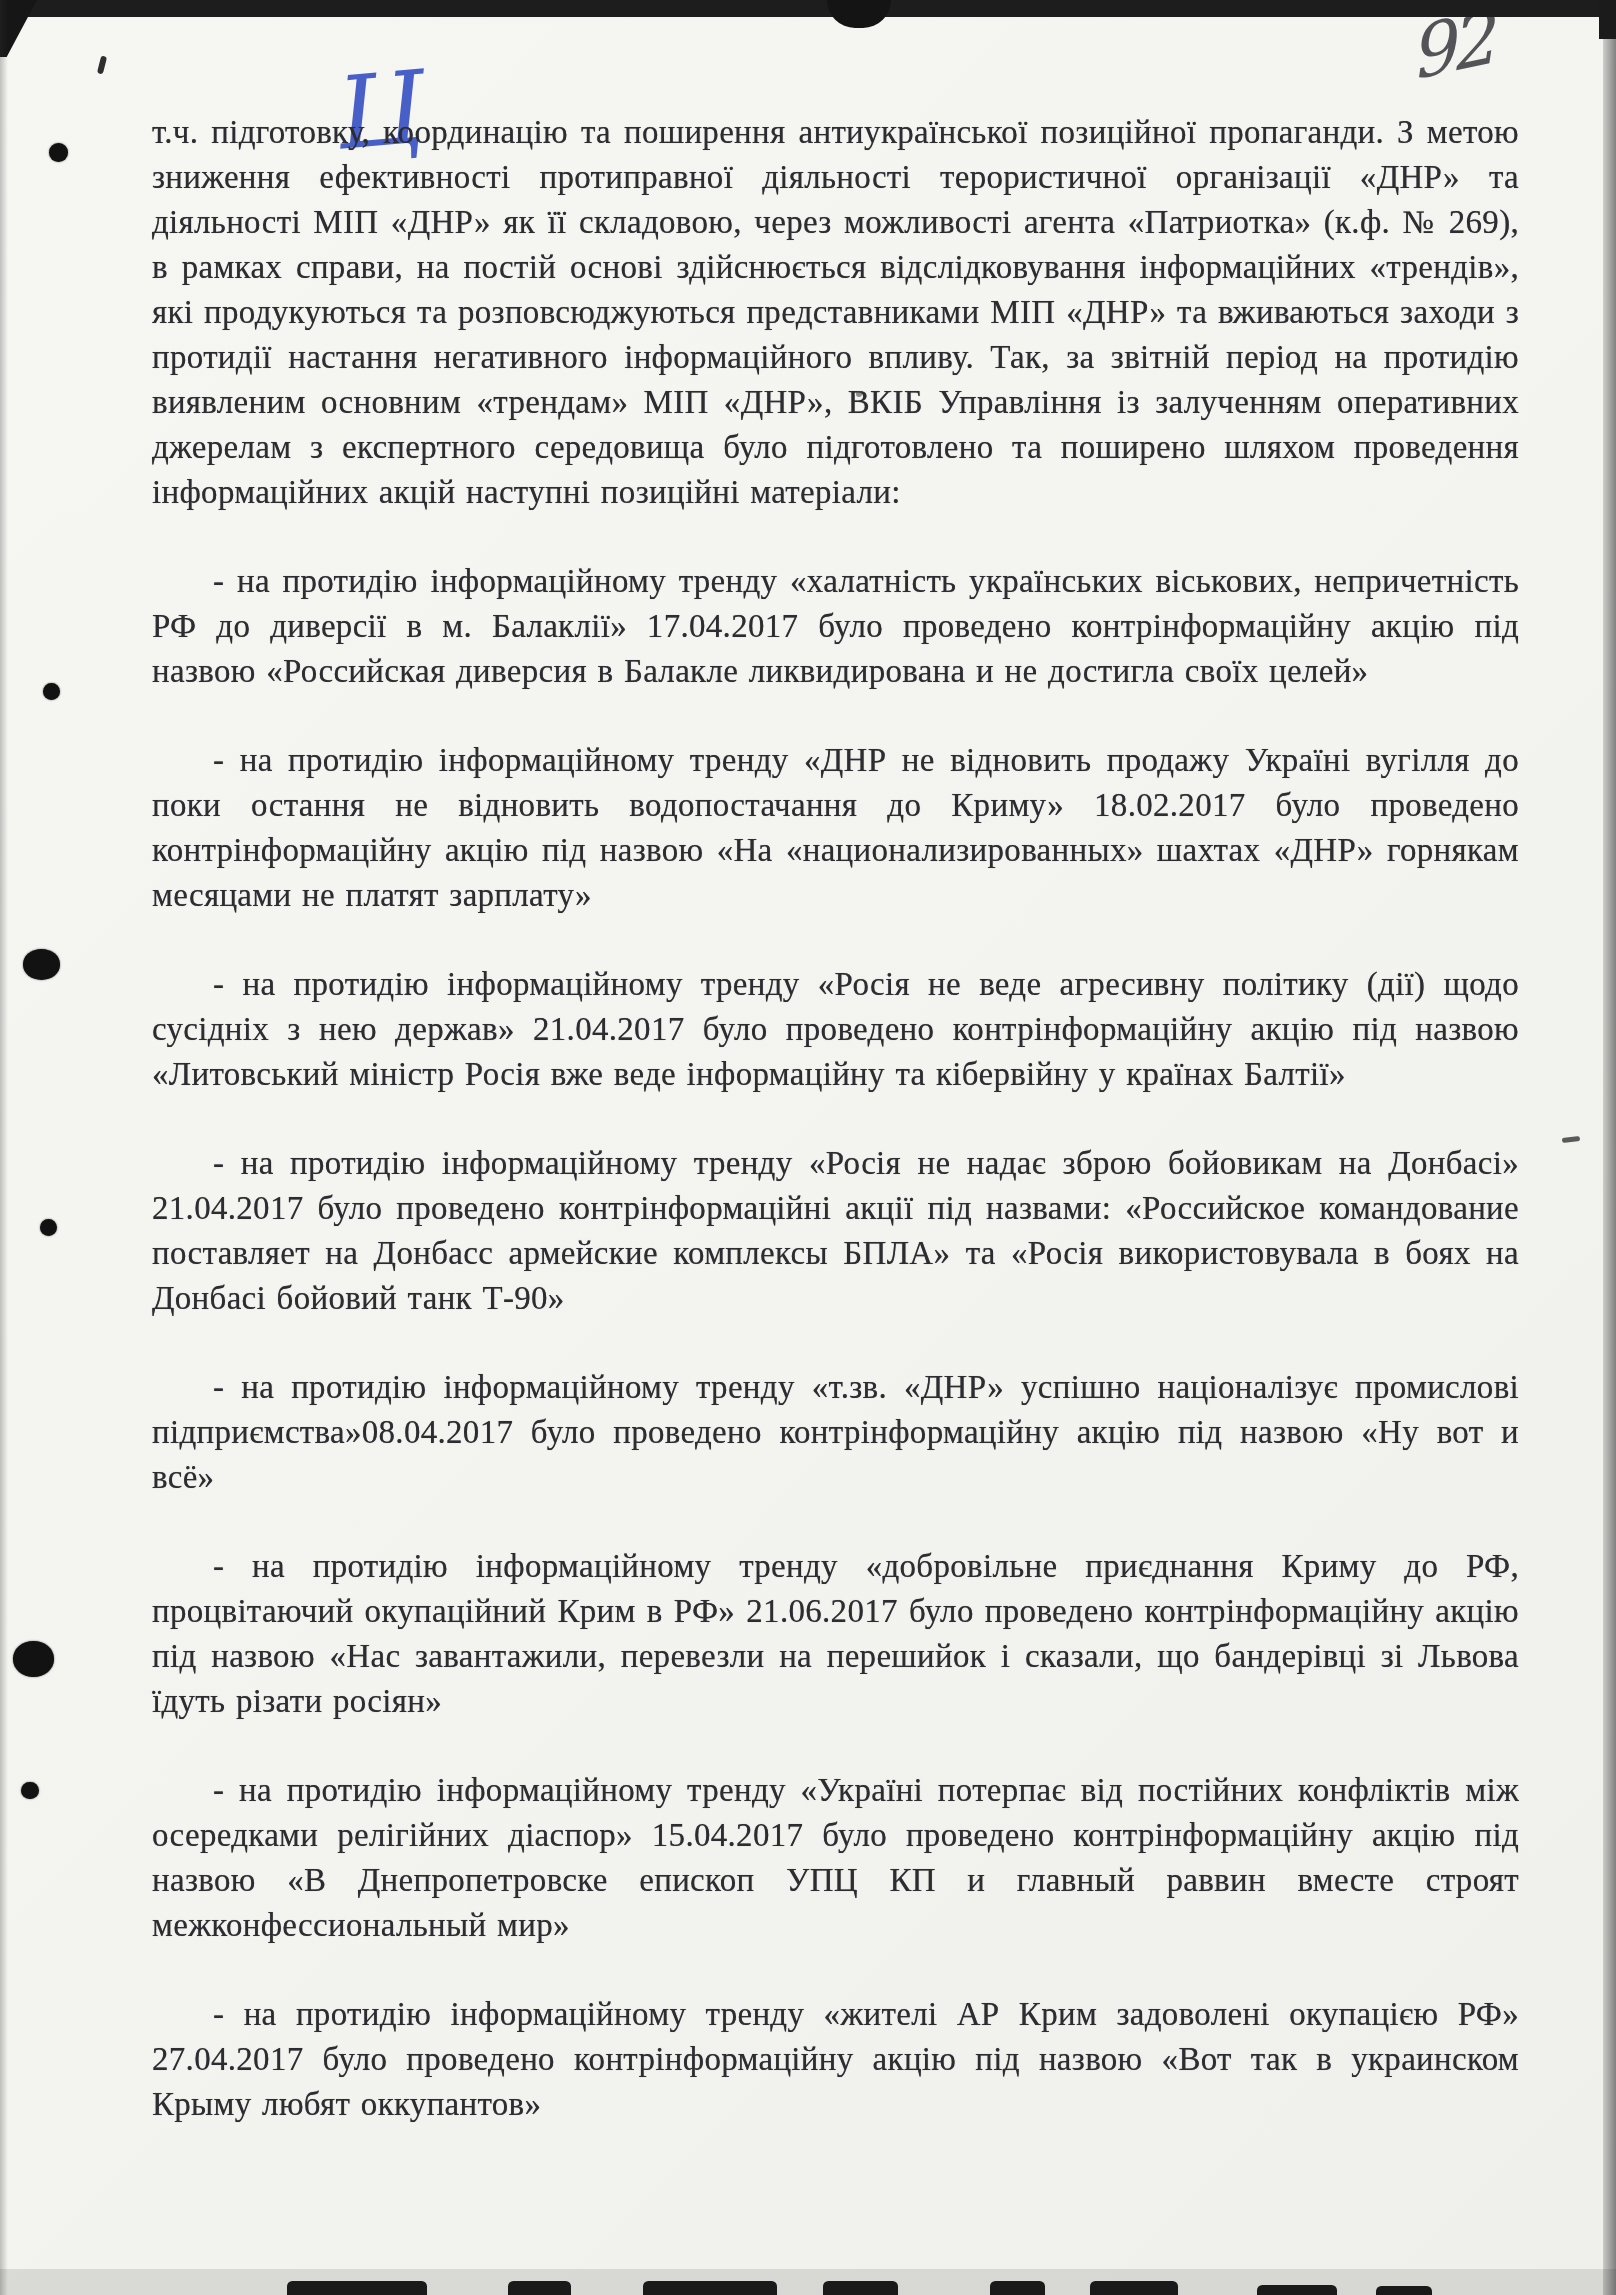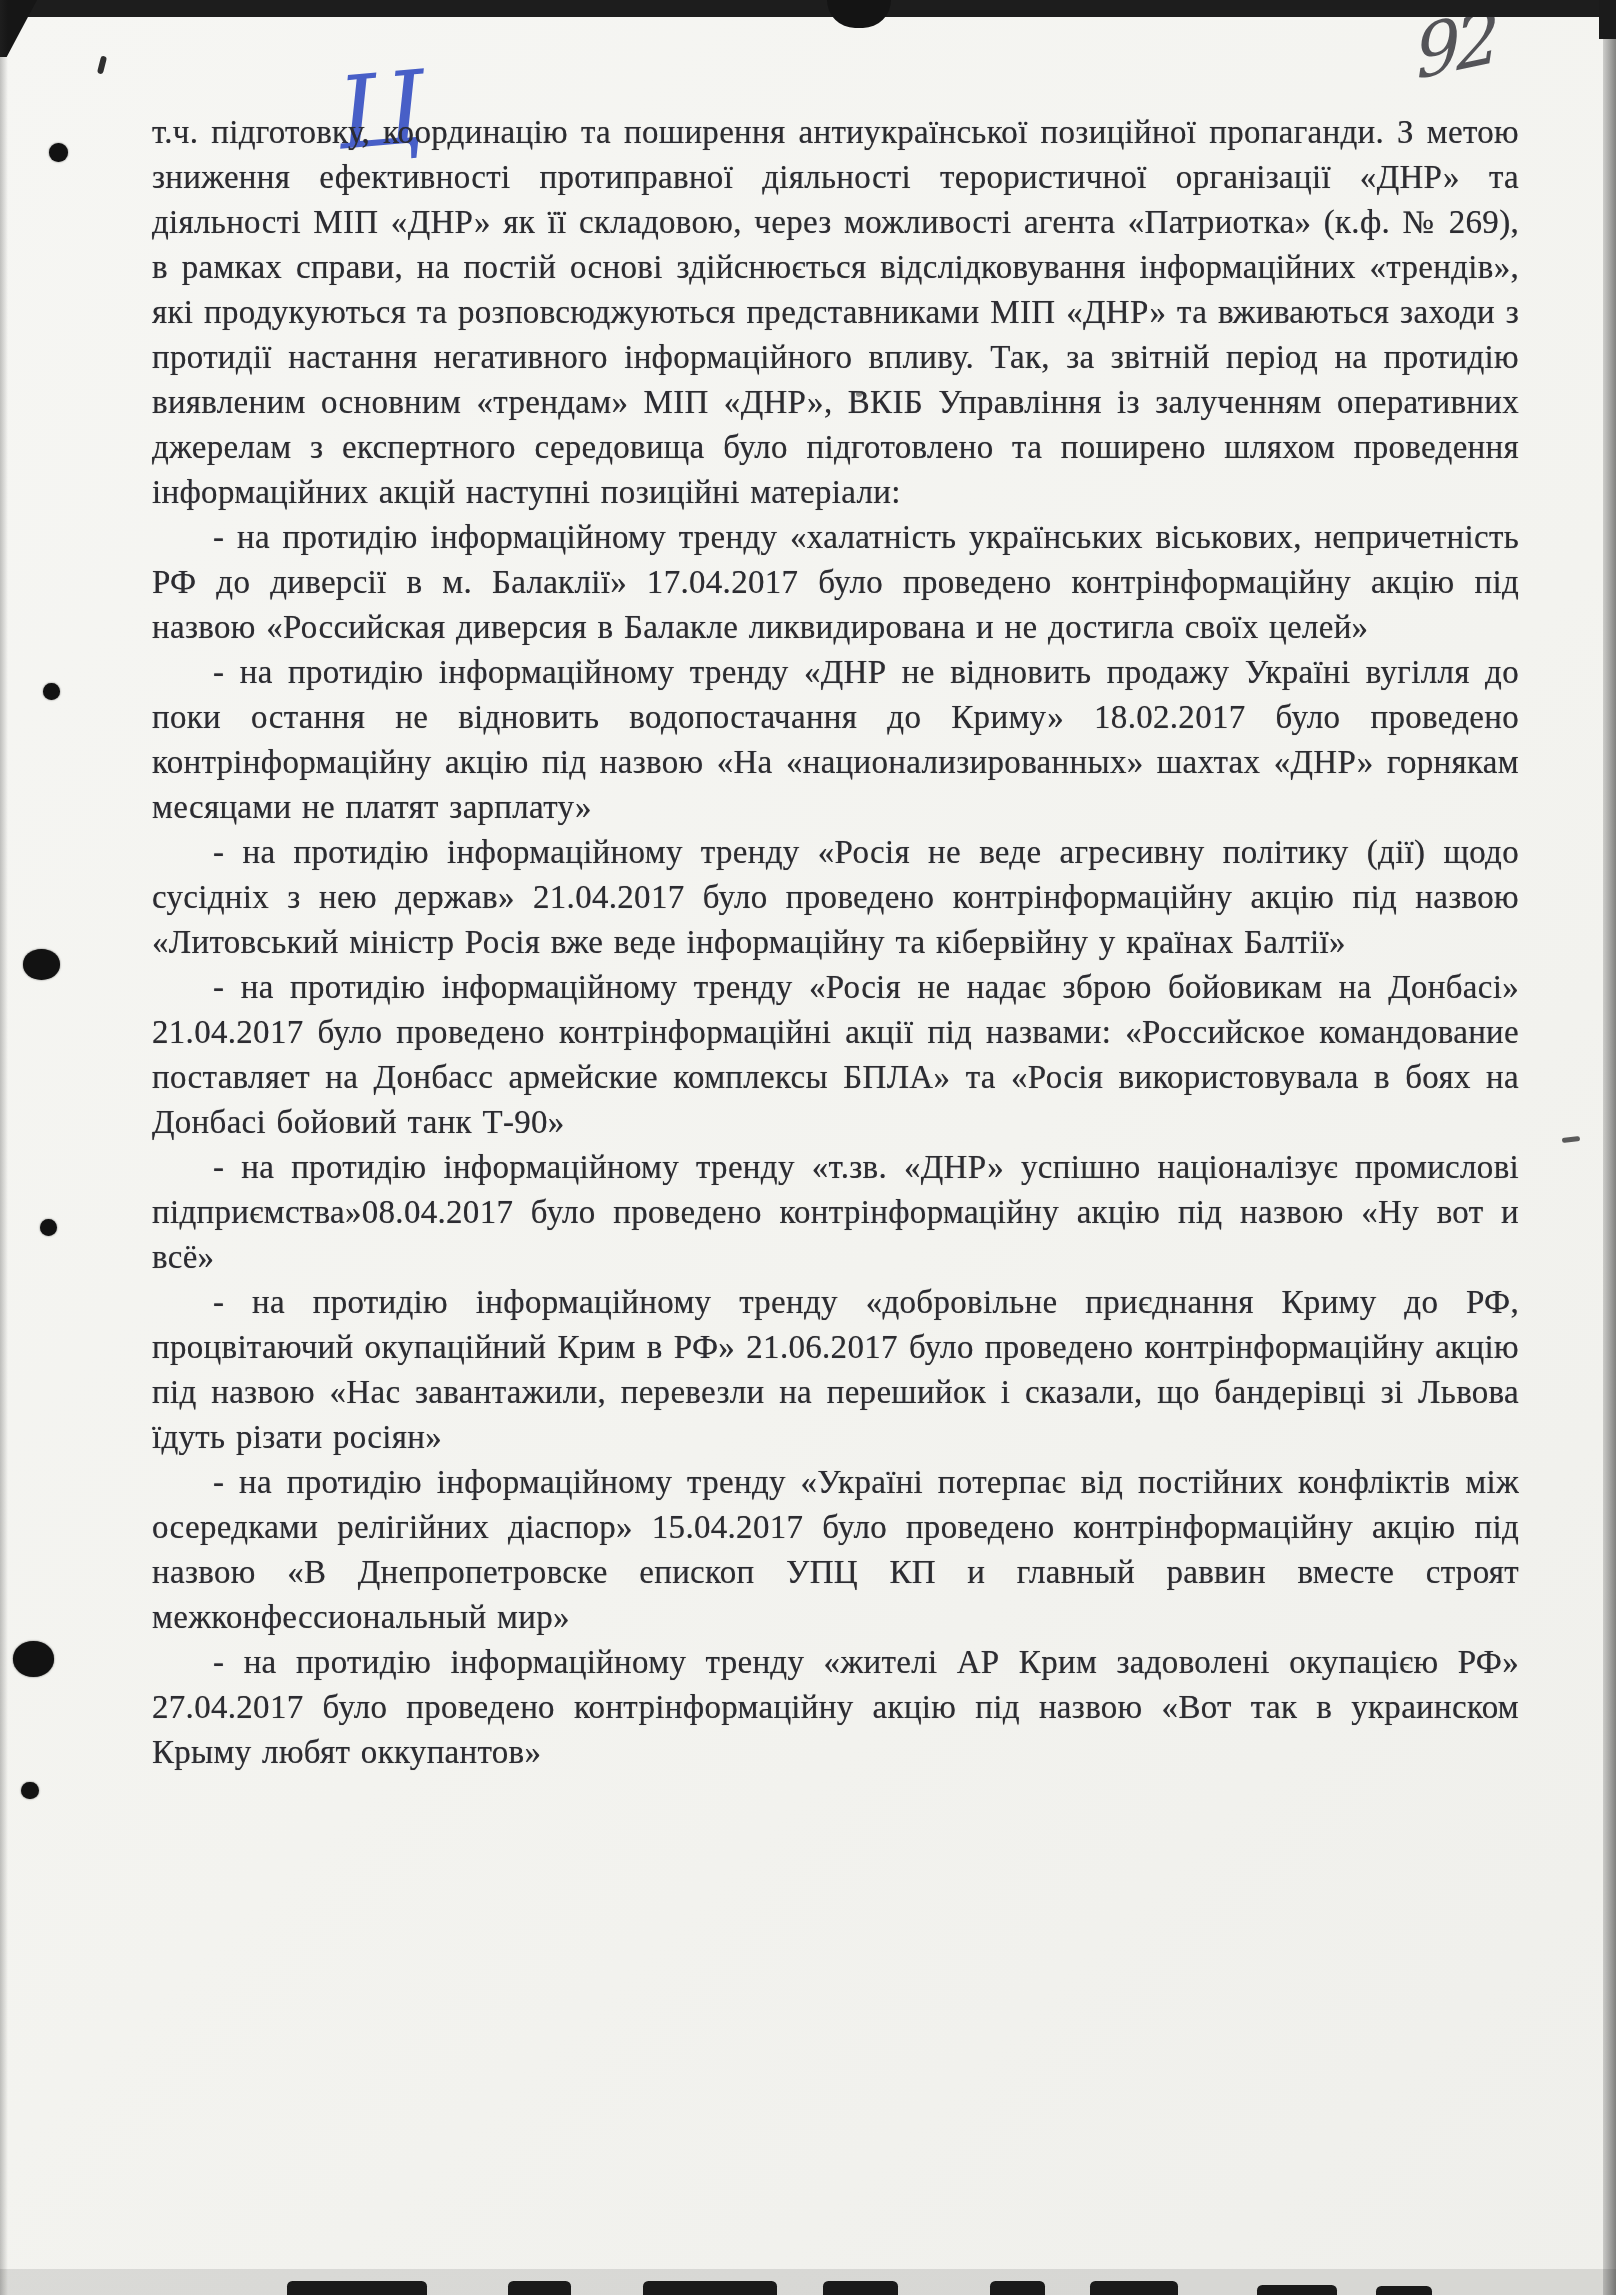--- a/index.html
+++ b/index.html
@@ -13,21 +13,21 @@
     background:linear-gradient(135deg,#f6f6f3 0%,#f3f3ef 55%,#efefeb 100%);
   }
   
   .doc{
     position:absolute;left:152px;top:110px;width:1367px;
     font-size:33px;line-height:45px;color:#2c2c31;
     text-align:justify;word-spacing:2px;letter-spacing:0.3px;
     text-shadow:0 0 0.7px rgba(20,20,30,.55);
   }
   .doc p{margin:0;padding:0;}
-  .doc p.bullet{text-indent:61px;}
+  .doc p.bullet{text-indent:61px;margin-top:44px;}
   
   .hw-mark{
     position:absolute;left:337px;top:61px;
     font-family:"DejaVu Serif",serif;font-style:italic;
     font-size:100px;line-height:1;color:#3a53c4;
     transform:rotate(-5deg);opacity:.92;
   }
   .hw-page-num{
     position:absolute;left:1415px;top:9.4px;
     font-family:"DejaVu Serif",serif;font-style:italic;

